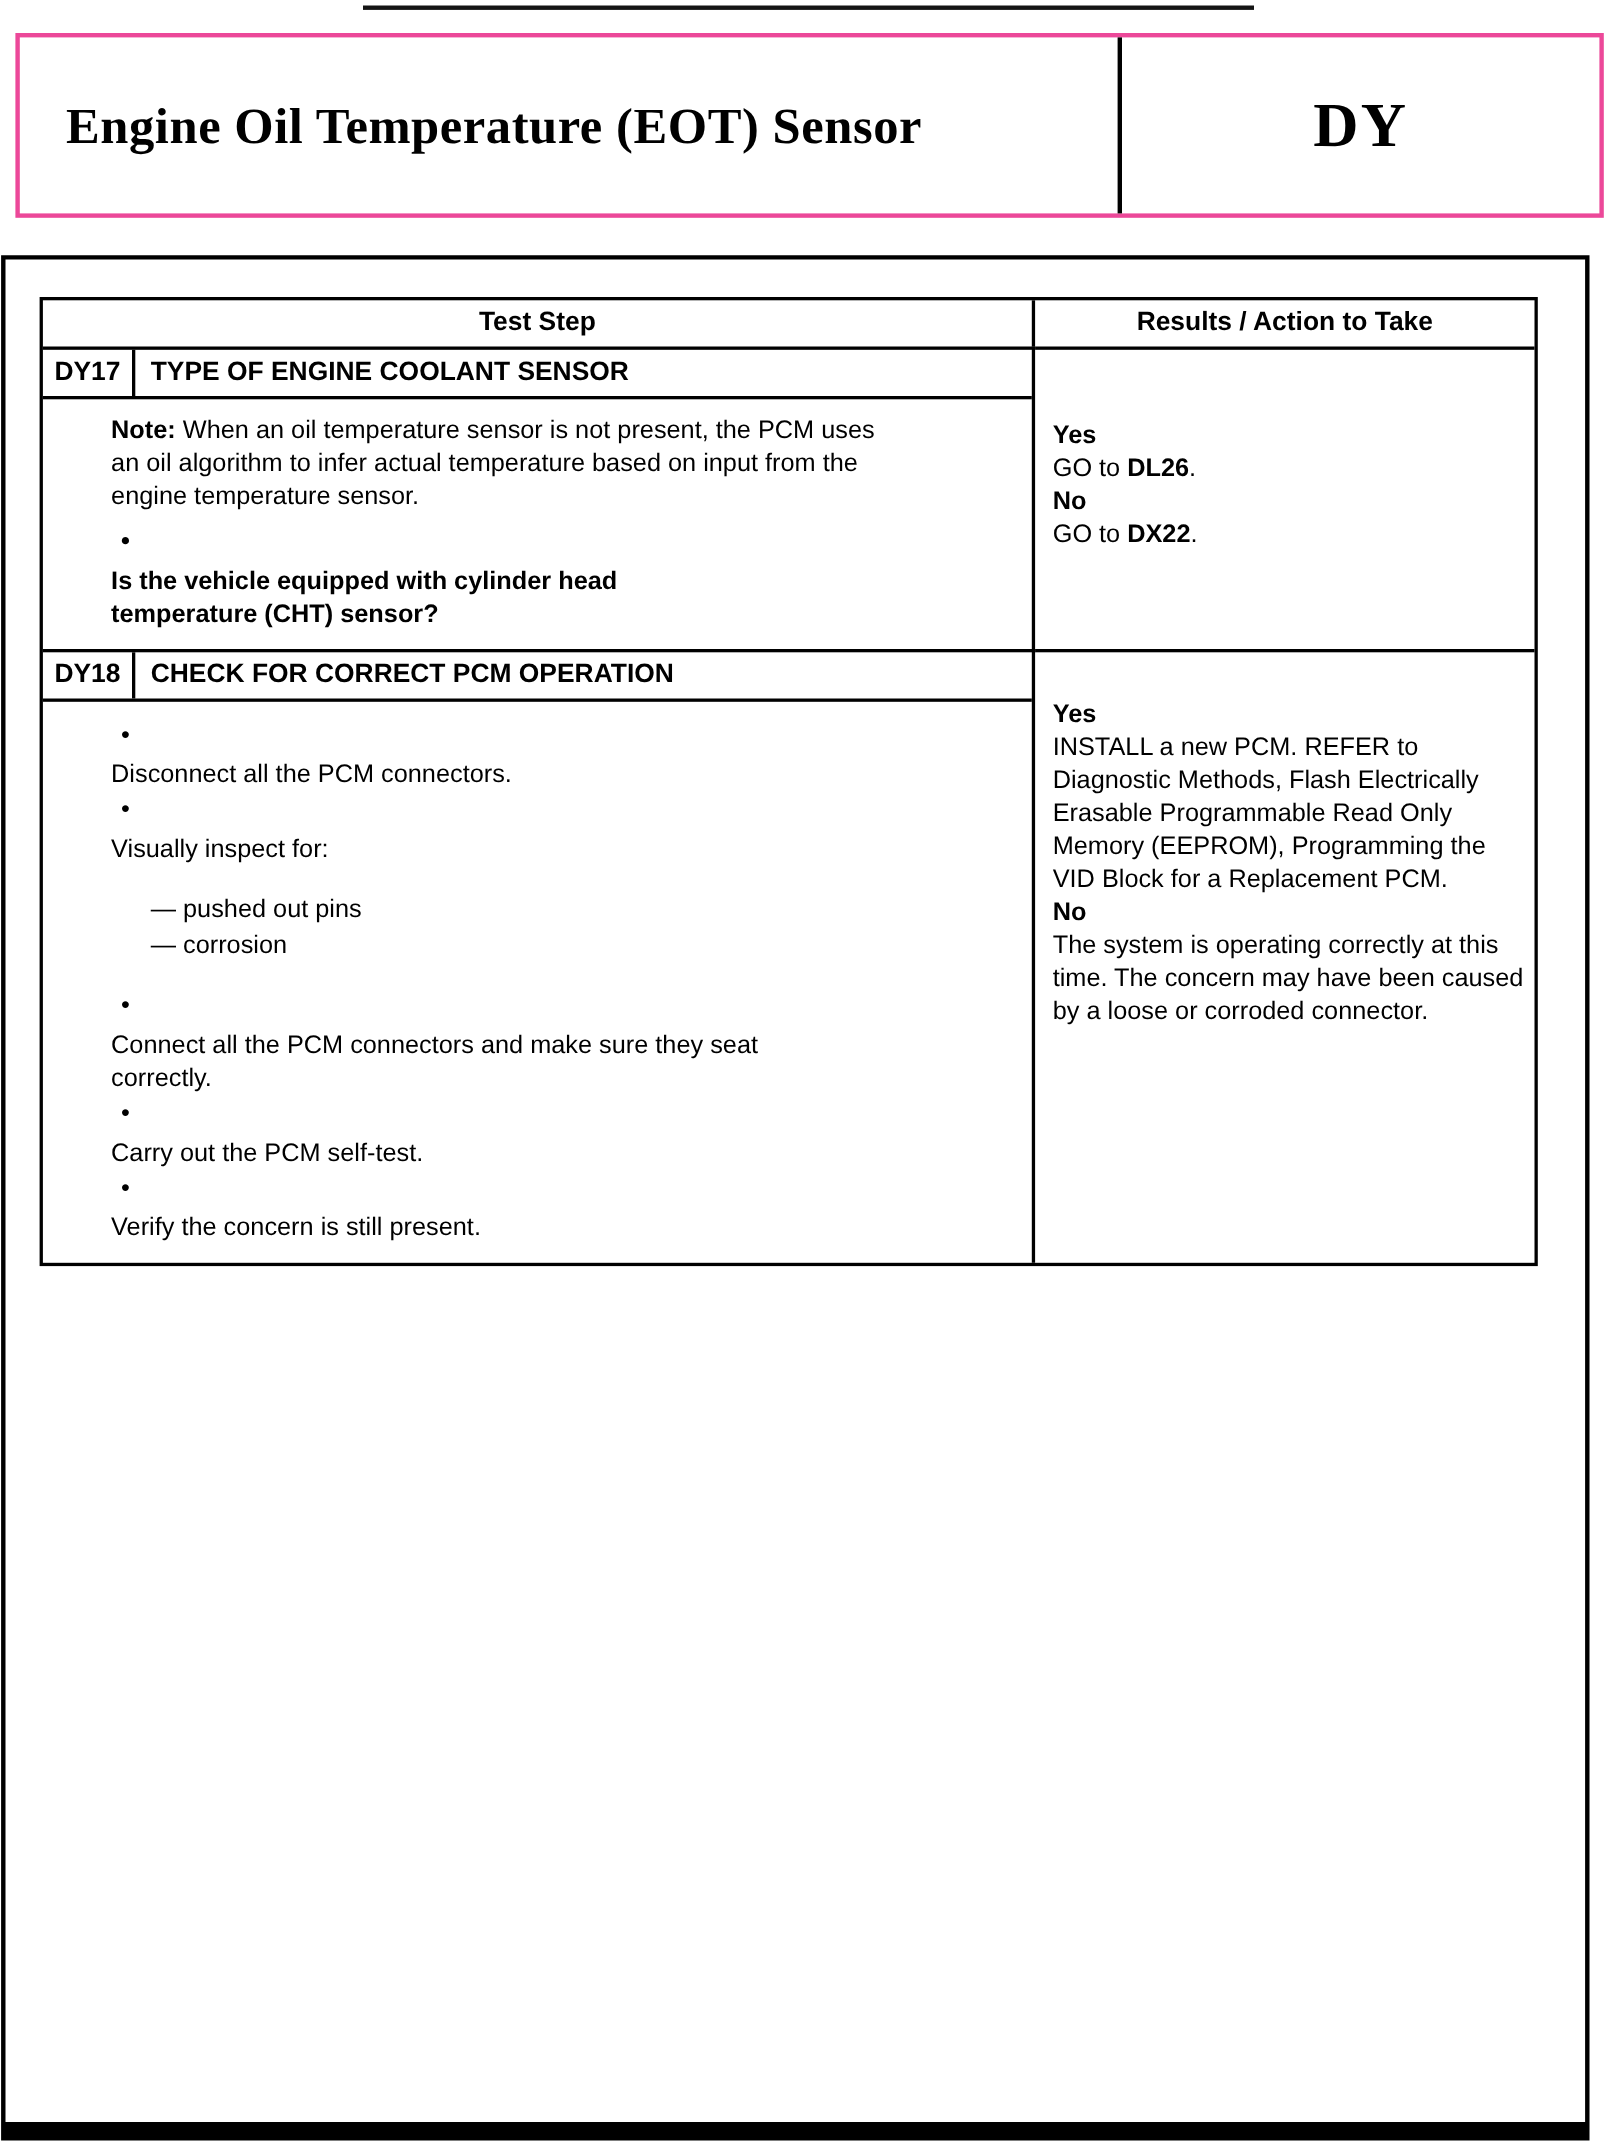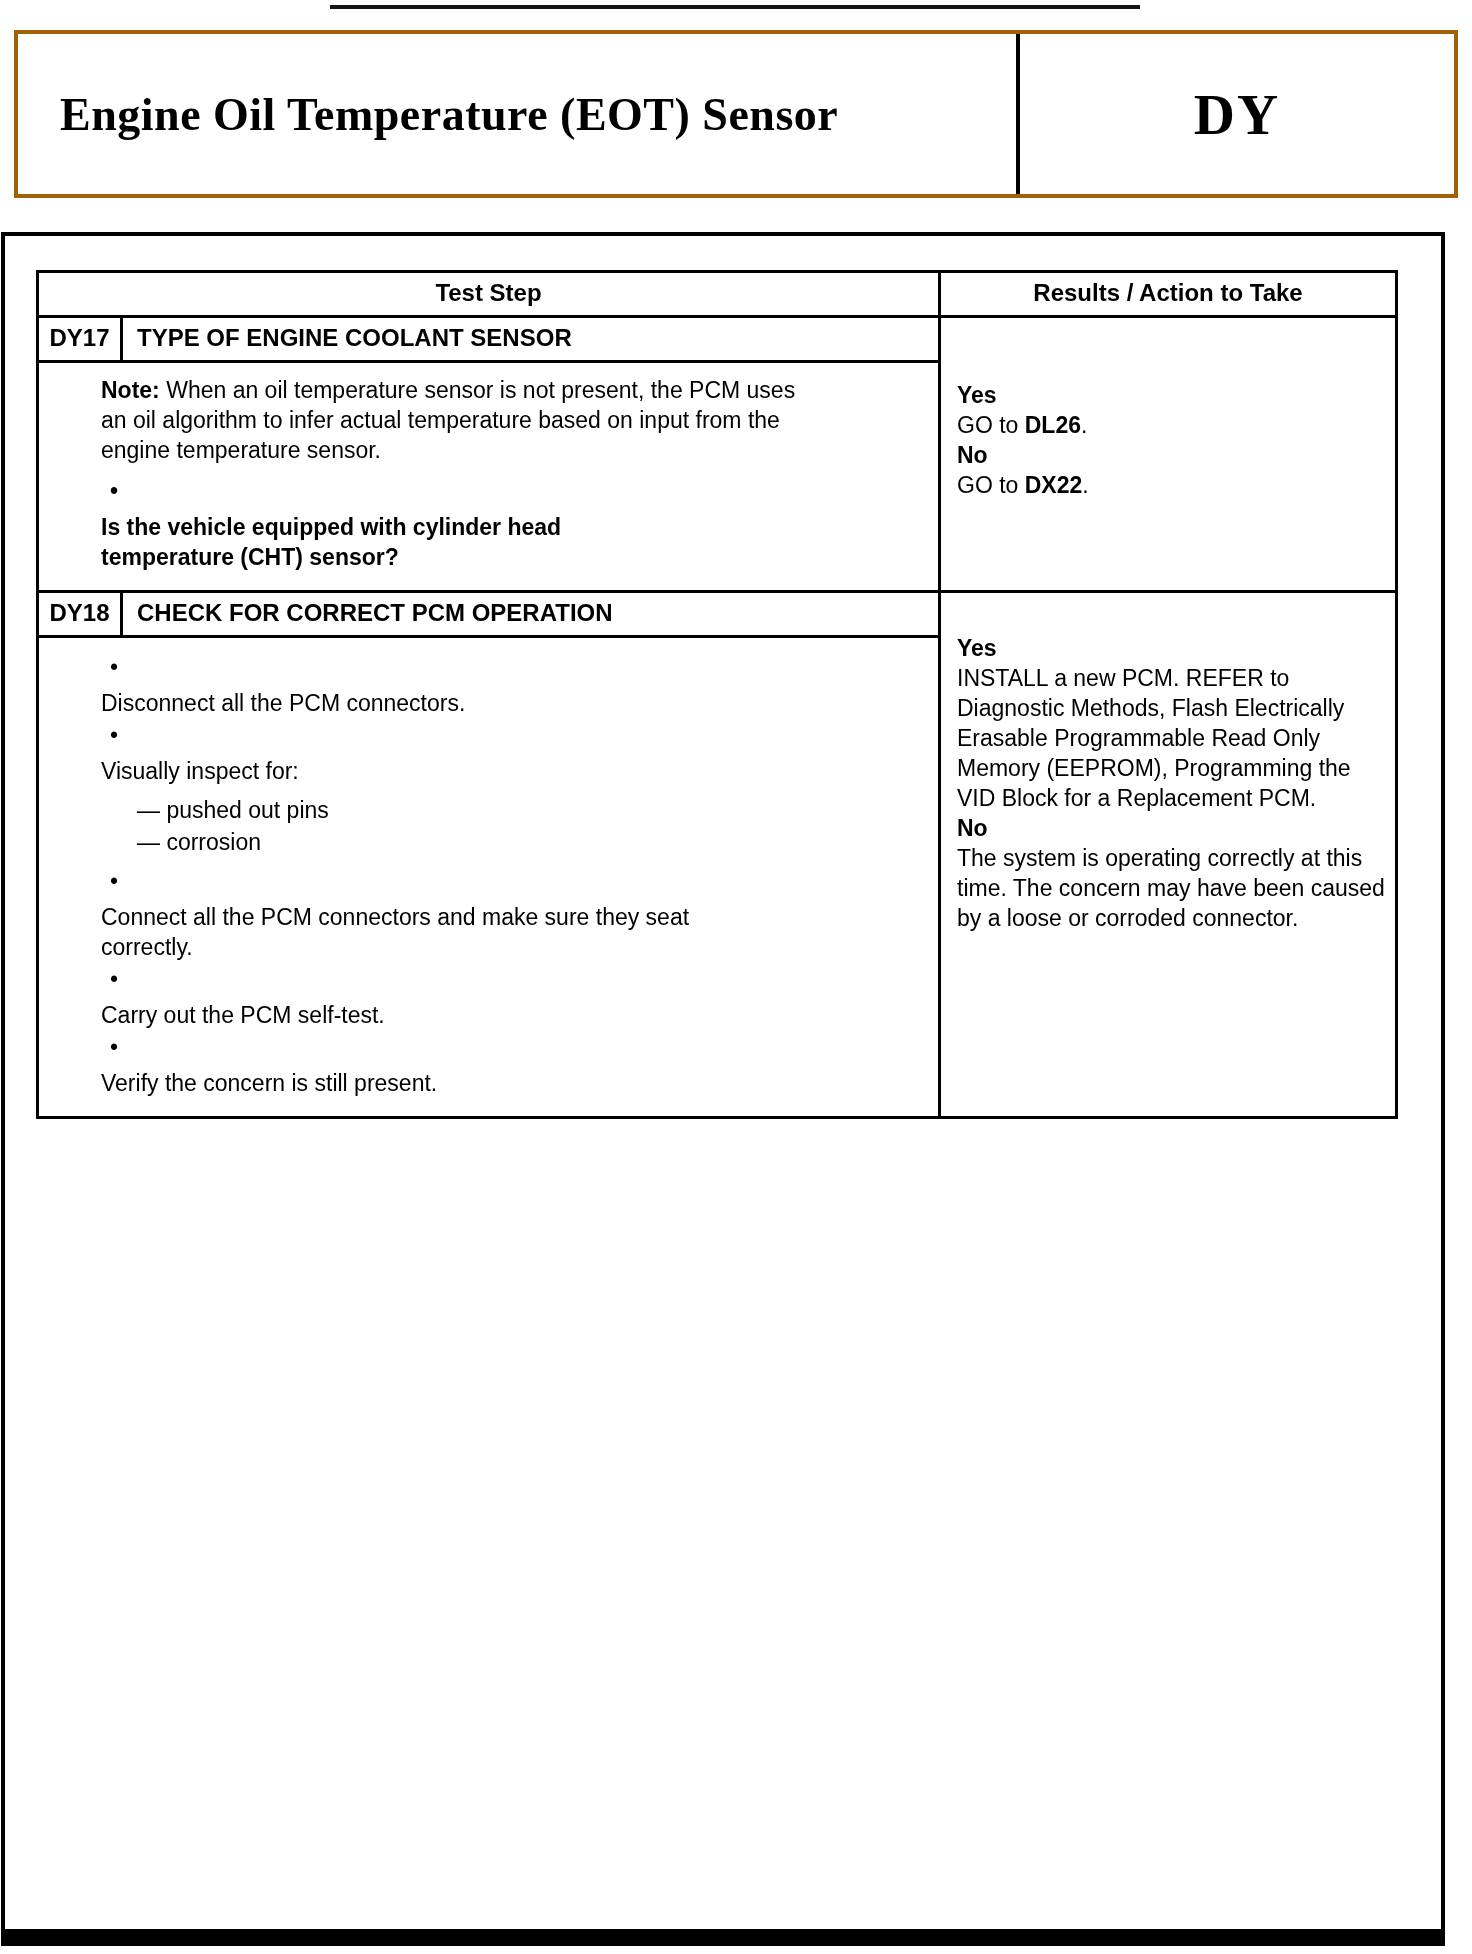--- a/index.html
+++ b/index.html
@@ -16,21 +16,21 @@
 
   
   .scan-top-line {
     position:absolute; top:5px; left:330px; width:810px; height:4px;
     background:#141414;
   }
 
   
   .header-box {
     position:absolute; top:30px; left:14px; width:1444px; height:168px;
-    border:4px solid #a16207;
+    border:4px solid #ec4899;
     display:flex;
   }
   .title-cell {
     width:1002px;
     border-right:4px solid #000;
     display:flex; align-items:center;
     padding-left:42px;
   }
   .page-title {
     font-family:"Liberation Serif","DejaVu Serif",serif;
@@ -78,21 +78,21 @@
   .step-body { padding:12px 18px 16px 62px; }
 
   .note { max-width:700px; margin-bottom:11px; }
 
   .bullet { display:flex; margin:2px 0;flex-direction:column; }
   .bullet .dot { flex:0 0 36px; padding-left:9px; }
   .bullet .dot::before { content:"\2022"; }
   .bullet-text { max-width:600px; }
   .w520 { max-width:520px; }
   .dash-item { margin:2px 0 2px 36px; }
-  .gap-top { margin-top:9px; }
+  .gap-top { margin-top:25px; }
 
   .pad-top-a { padding-top:62px; }
   .pad-top-b { padding-top:40px; }
   .result-block + .result-block { }
   .answer { font-weight:700; }
   .action { max-width:430px; }
 </style>
 </head>
 <body>
 

